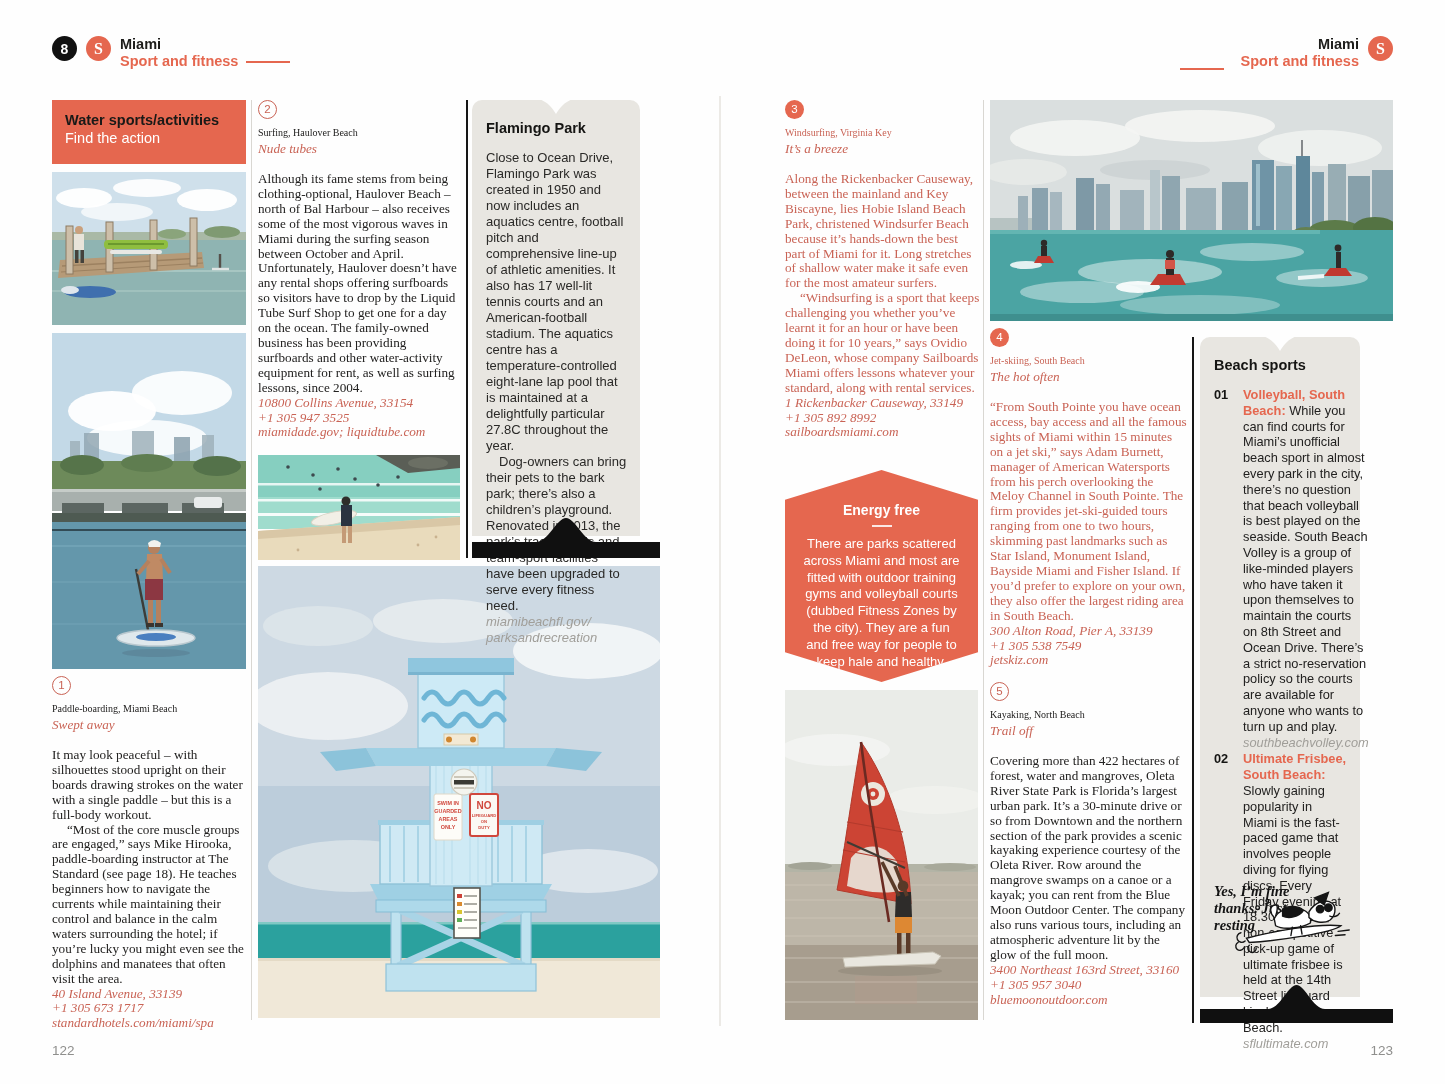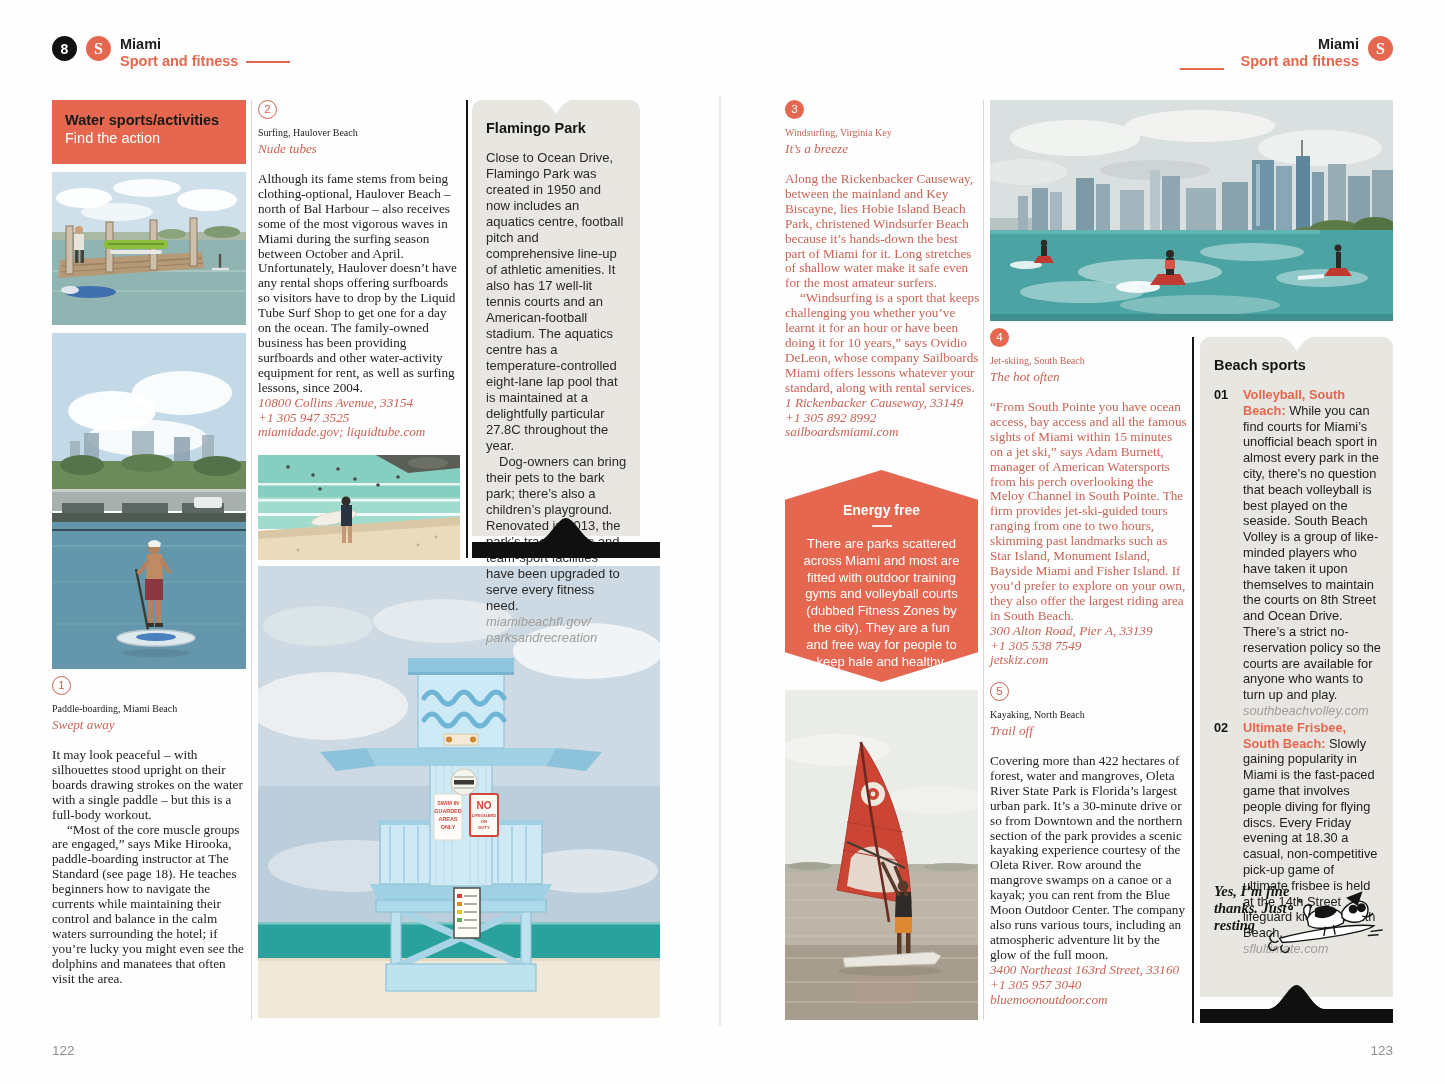--- a/index.html
+++ b/index.html
@@ -210,20 +210,25 @@
       <ellipse cx="104" cy="320" rx="34" ry="4" fill="#587f92" opacity=".6"></ellipse>
     </svg>
   </div>
 
   <div class="article" style="left:52px;top:676px;width:196px;">
     <div class="numcircle outline">1</div>
     <div class="title">Paddle-boarding, Miami Beach</div>
     <div class="tagline">Swept away</div>
     <p>It may look peaceful – with silhouettes stood upright on their boards drawing strokes on the water with a single paddle – but this is a full-body workout.</p>
     <p>“Most of the core muscle groups are engaged,” says Mike Hirooka, paddle-boarding instructor at The Standard (see page 18). He teaches beginners how to navigate the currents while maintaining their control and balance in the calm waters surrounding the hotel; if you’re lucky you might even see the dolphins and manatees that often visit the area.</p>
+    <div class="address">
+      <div>40 Island Avenue, 33139</div>
+      <div>+1 305 673 1717</div>
+      <div>standardhotels.com/miami/spa</div>
+    </div>
   </div>
 
   <div class="article" style="left:258px;top:100px;width:202px;">
     <div class="numcircle outline">2</div>
     <div class="title">Surfing, Haulover Beach</div>
     <div class="tagline">Nude tubes</div>
     <p>Although its fame stems from being clothing-optional, Haulover Beach – north of Bal Harbour – also receives some of the most vigorous waves in Miami during the surfing season between October and April. Unfortunately, Haulover doesn’t have any rental shops offering surfboards so visitors have to drop by the Liquid Tube Surf Shop to get one for a day on the ocean. The family-owned business has been providing surfboards and other water-activity equipment for rent, as well as surfing lessons, since 2004.</p>
     <div class="address">
       <div>10800 Collins Avenue, 33154</div>
       <div>+1 305 947 3525</div>
@@ -524,21 +529,21 @@
     <div class="title">Kayaking, North Beach</div>
     <div class="tagline">Trail off</div>
     <p>Covering more than 422 hectares of forest, water and mangroves, Oleta River State Park is Florida’s largest urban park. It’s a 30-minute drive or so from Downtown and the northern section of the park provides a scenic kayaking experience courtesy of the Oleta River. Row around the mangrove swamps on a canoe or a kayak; you can rent from the Blue Moon Outdoor Center. The company also runs various tours, including an atmospheric adventure lit by the glow of the full moon.</p>
     <div class="address">
       <div>3400 Northeast 163rd Street, 33160</div>
       <div>+1 305 957 3040</div>
       <div>bluemoonoutdoor.com</div>
     </div>
   </div>
 
-  <div class="graybox" style="left:1200px;top:337px;width:193px;height:686px;">
+  <div class="graybox" style="left:1200px;top:337px;width:160px;height:686px;">
     <div class="gb-bg" style="height:660px;"></div>
     <svg class="gb-notch" width="36" height="15" viewBox="0 0 36 15">
       <path d="M0,0 H36 C26,2 20.5,11 18,15 C15.5,11 10,2 0,0 Z" fill="#fefefe"></path>
     </svg>
     <div class="gb-content">
       <div class="gb-title">Beach sports</div>
       <div class="bs-item">
         <div class="bs-index">01</div>
         <div class="bs-text">
           <span class="bs-label">Volleyball, South Beach:</span>

